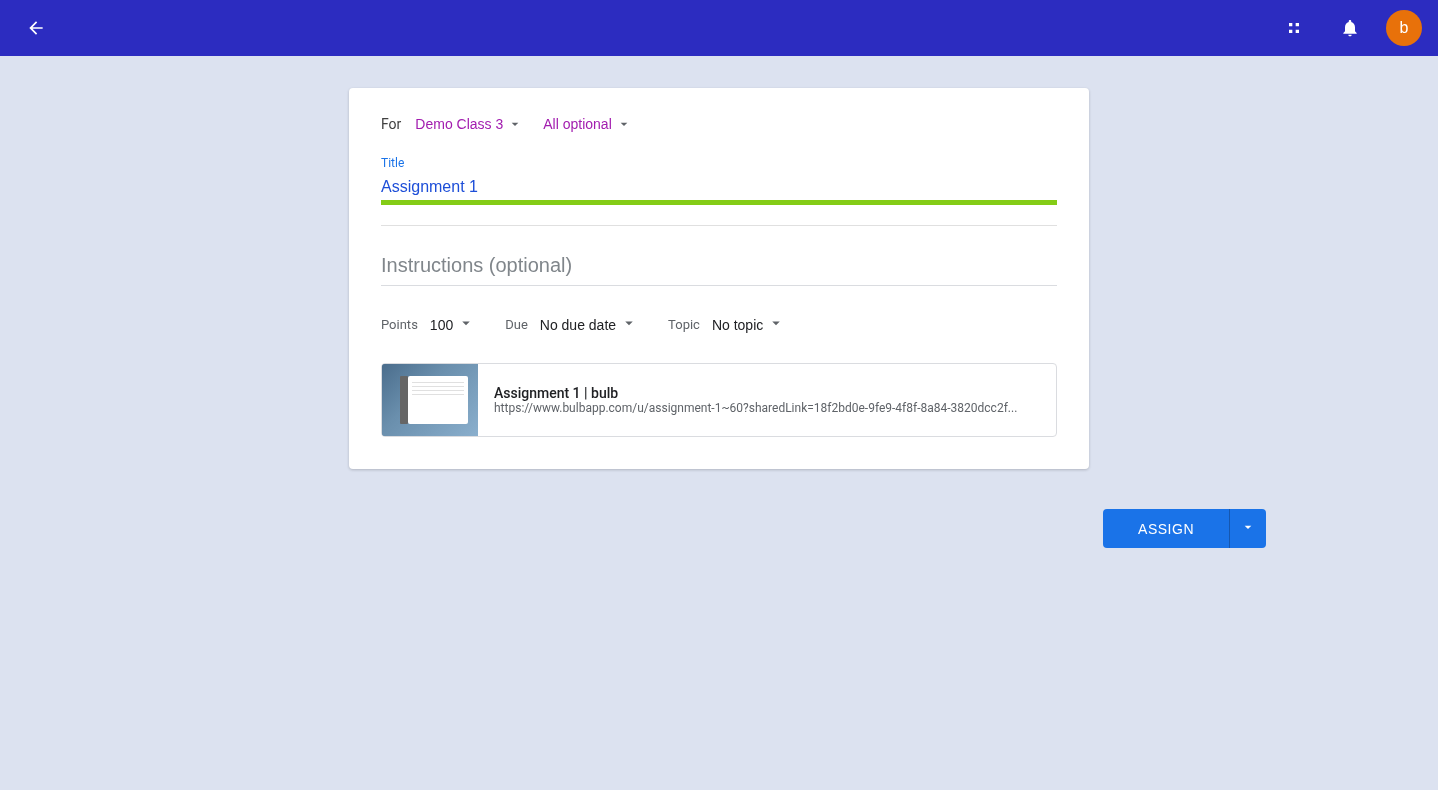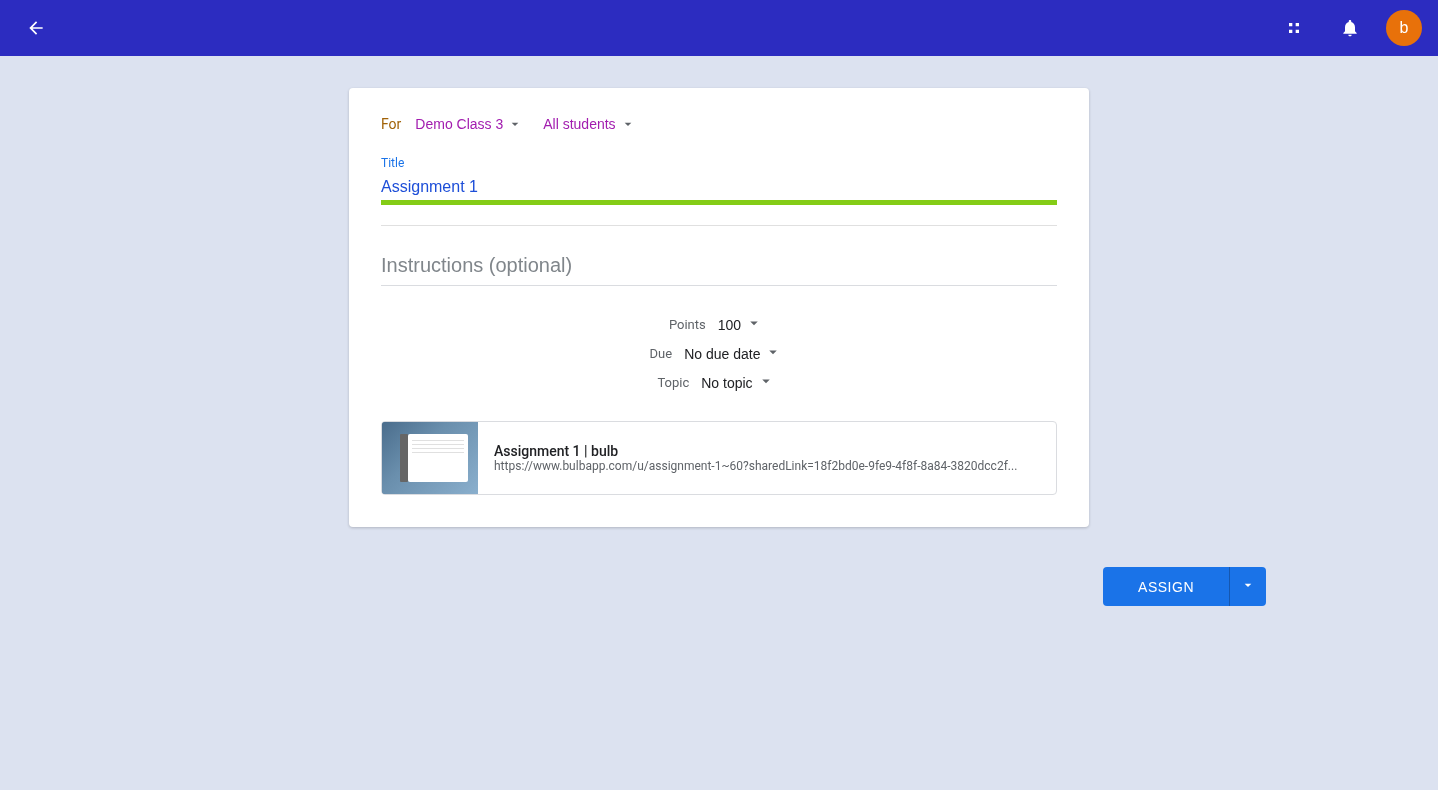--- a/index.html
+++ b/index.html
@@ -86,21 +86,21 @@
     }
 
     
     .for-row {
       display: flex;
       align-items: center;
       gap: 8px;
       margin-bottom: 20px;
     }
     .for-label {
-      color: #a16207;
+      color: #404040;
       font-size: 14px;
     }
     .for-dropdown {
       display: flex;
       align-items: center;
       gap: 4px;
       cursor: pointer;
       background: none;
       border: none;
       font-size: 14px;
@@ -146,23 +146,23 @@
       color: #5f6368;
       padding: 8px 0;
       background: transparent;
     }
     .instructions-input::placeholder { color: #80868b; }
 
     
     .meta-row {
       display: flex;
       align-items: center;
+      gap: 24px;
       margin: 24px 0;
       flex-wrap: wrap;
-      flex-direction: column;
     }
     .meta-item {
       display: flex;
       align-items: center;
       gap: 6px;
     }
     .meta-label {
       font-size: 13px;
       color: #5f6368;
     }
@@ -326,21 +326,21 @@
       <span class="for-label">For</span>
       <button class="for-dropdown">
         <span>Demo Class 3</span>
         <span class="chevron-small">
           <svg width="16" height="16" viewBox="0 0 24 24" fill="currentColor">
             <path d="M7 10l5 5 5-5z"></path>
           </svg>
         </span>
       </button>
       <button class="for-dropdown">
-        <span>All students</span>
+        <span>All optional</span>
         <span class="chevron-small">
           <svg width="16" height="16" viewBox="0 0 24 24" fill="currentColor">
             <path d="M7 10l5 5 5-5z"></path>
           </svg>
         </span>
       </button>
     </div>
 
     <div class="field-group">
       <div class="field-label">Title</div>

